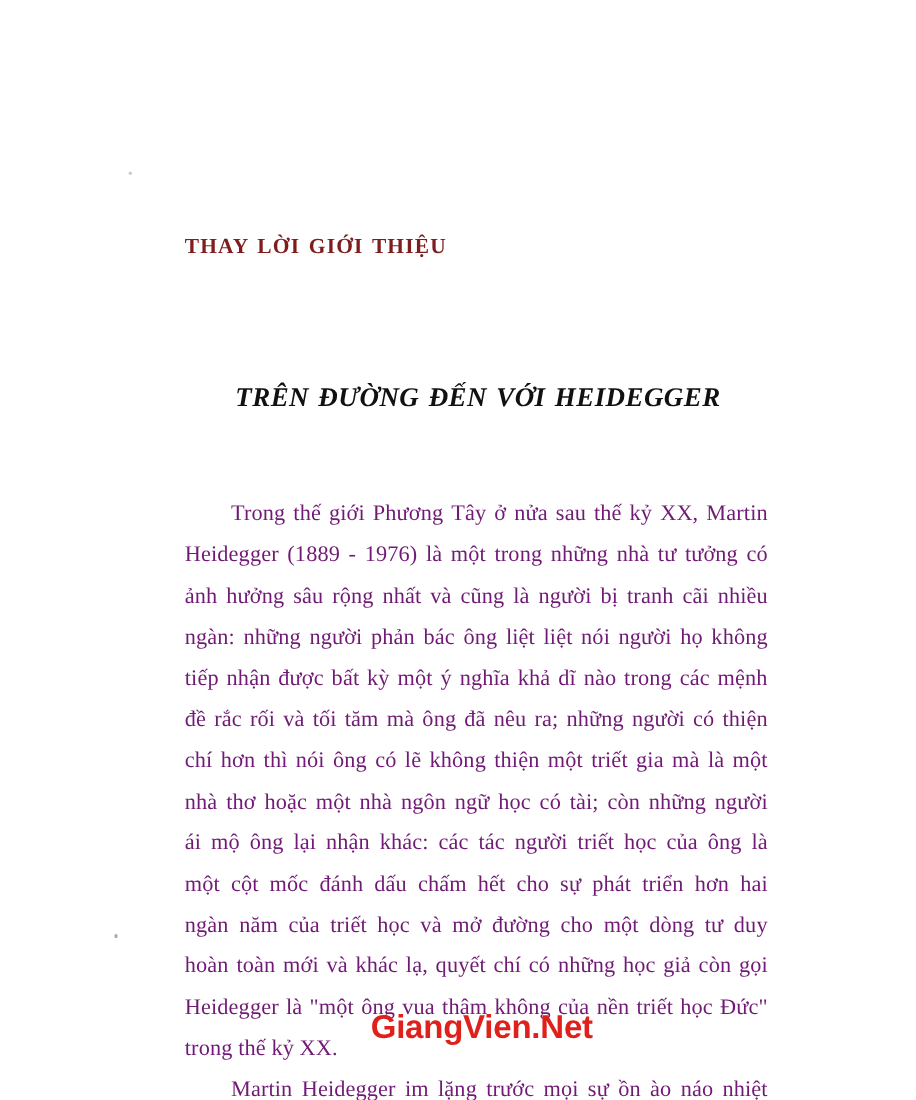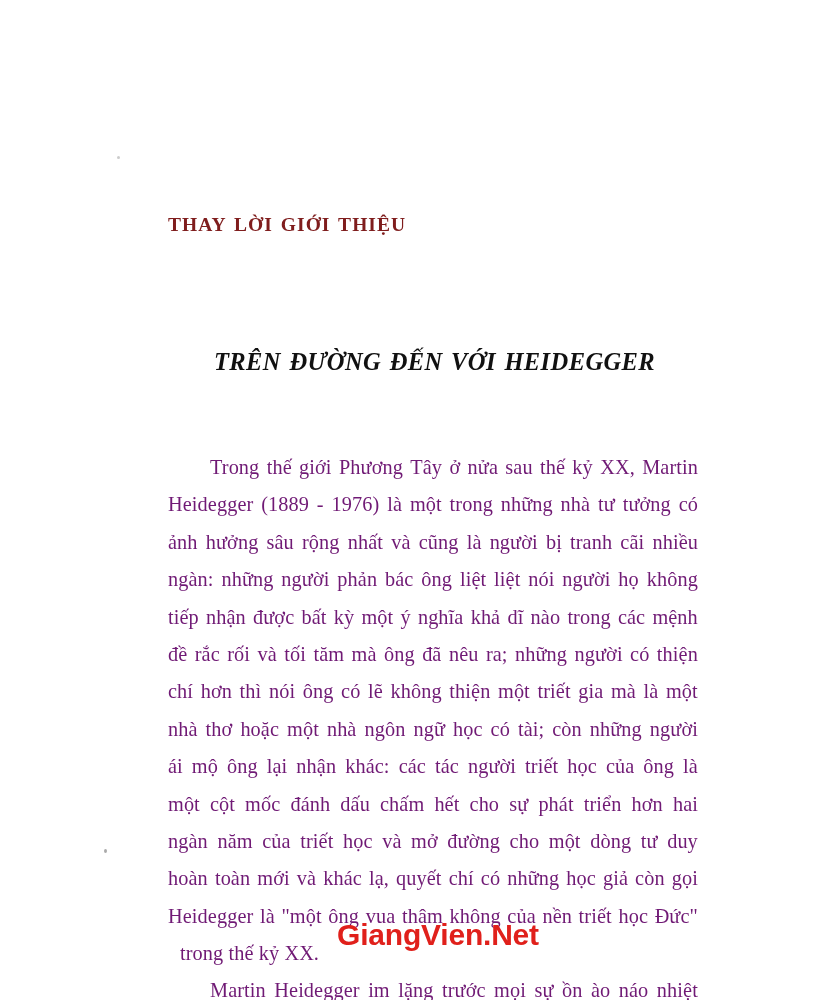--- a/index.html
+++ b/index.html
@@ -78,21 +78,21 @@
     color: #701a75;
     white-space: nowrap;
     letter-spacing: .1px;
   }
   .line.justify {
     display: flex;
     justify-content: space-between;
   }
   .line.justify > span { display: inline-block; }
   .line.indent { padding-left: 42px; }
-  .line.last   { display: block; margin-left: 12px; }
+  .line.last   { display: block; }
 
   
   .watermark {
     position: absolute;
     left: 337px;
     top: 918px;
     font-family: "Liberation Sans", "DejaVu Sans", sans-serif;
     font-size: 30px;
     font-weight: bold;
     color: #e0201b;

